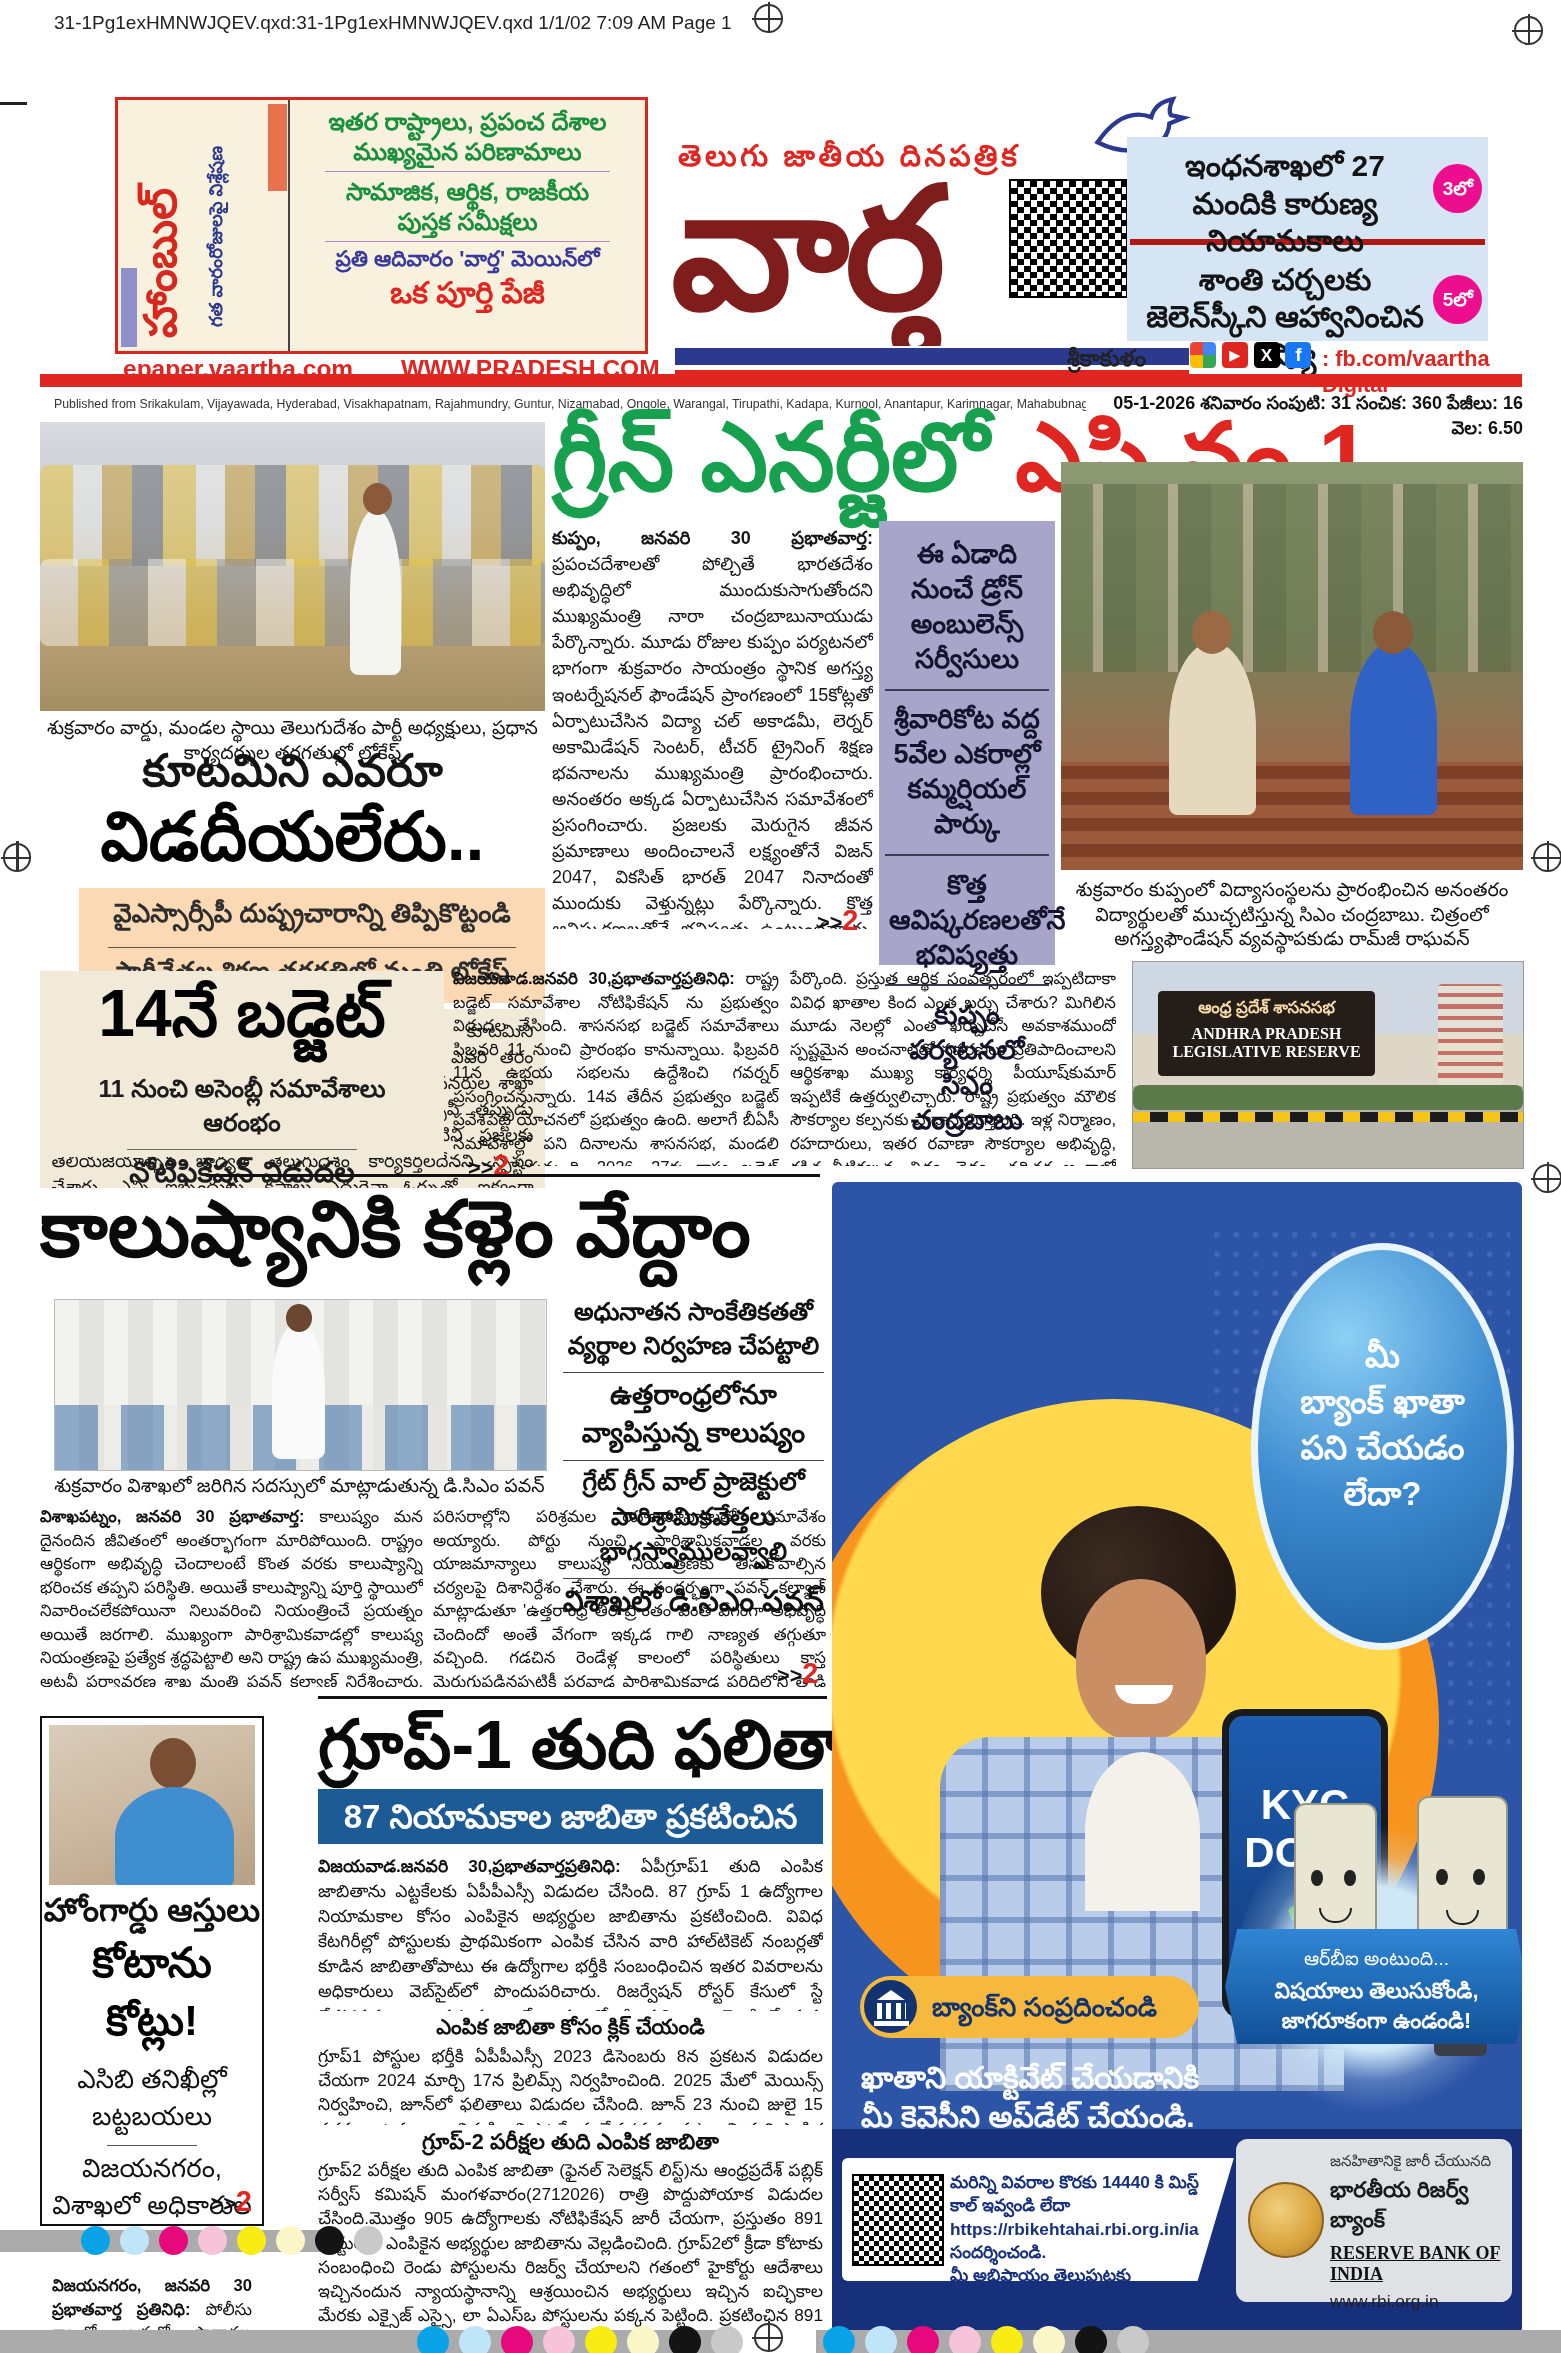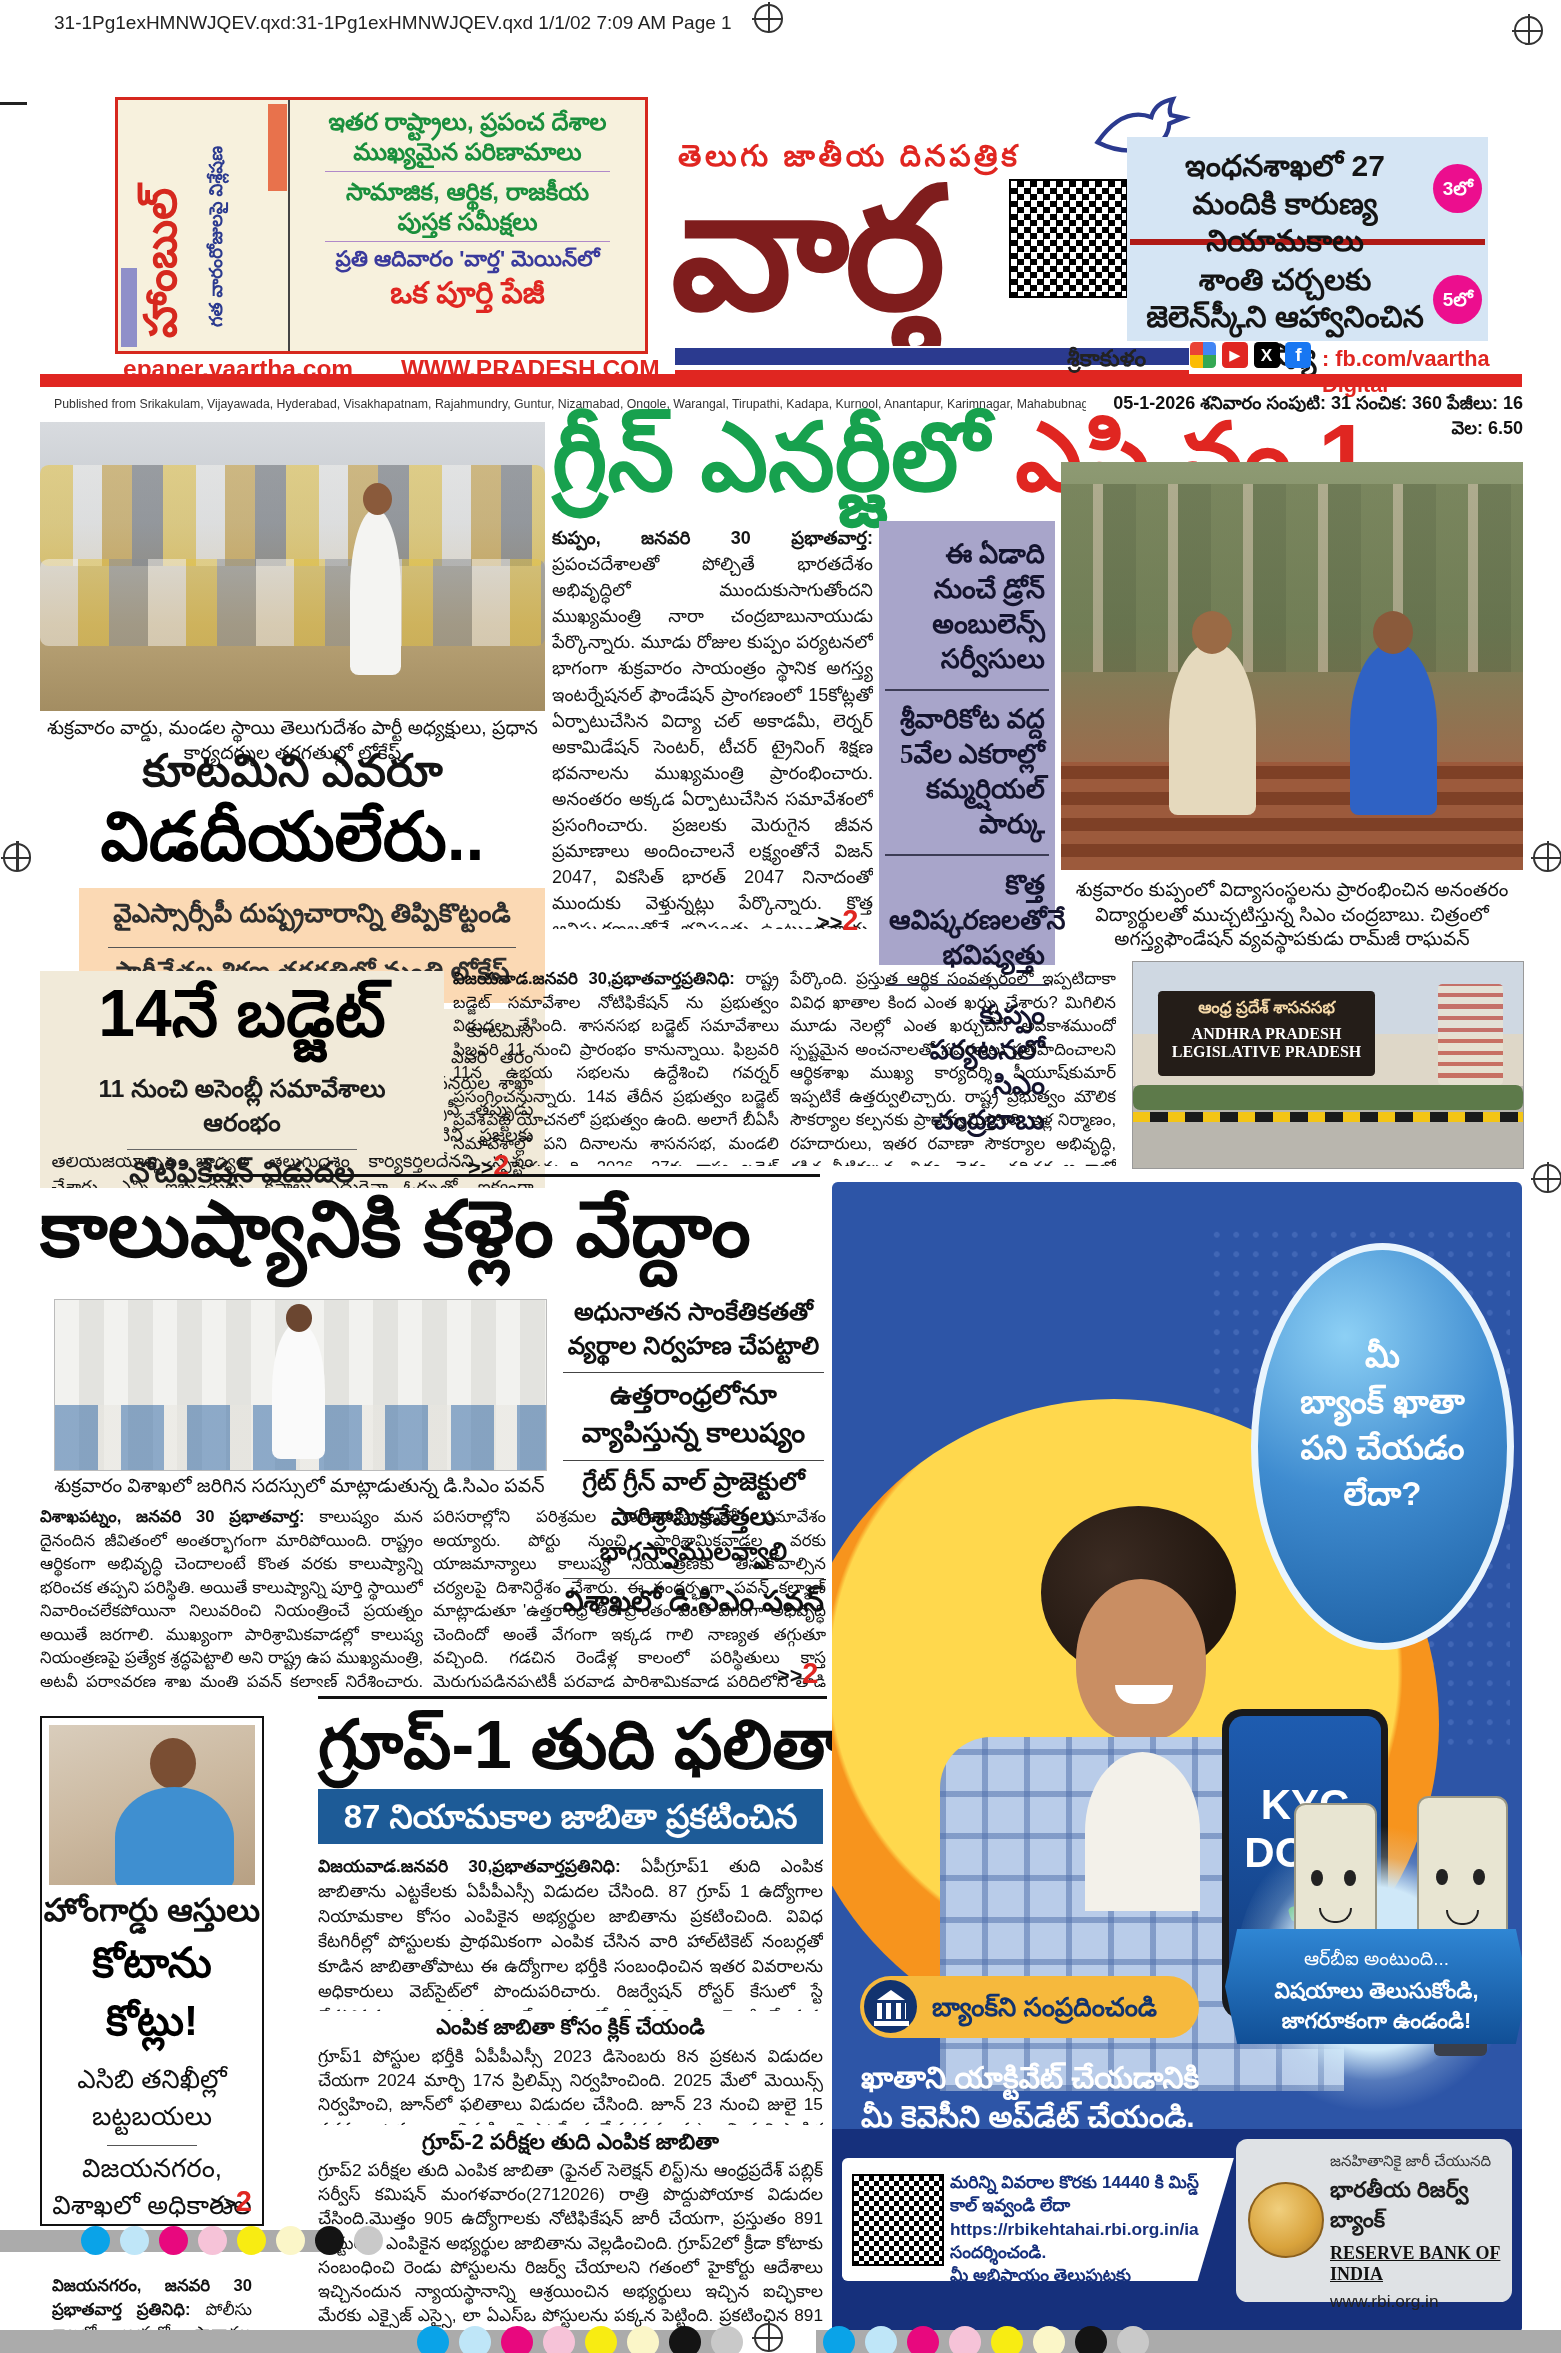--- a/index.html
+++ b/index.html
@@ -42,21 +42,21 @@
   .icon-yt{background:#e02621;color:#fff;text-align:center;font-size:14.4px;line-height:26px;}
   .icon-x{background:#000;color:#fff;font-weight:bold;text-align:center;font-size:17.3px;line-height:26px;}
   .icon-fb{background:#1877f2;color:#fff;font-weight:bold;text-align:center;font-size:19px;line-height:26px;}
   
   .caption{font-size:19px;color:#111;line-height:1.3;}
   .body-txt{font-size:18px;line-height:1.45;color:#151515;}
   .lead-in{font-weight:bold;}
   .peach{background:#fbd9b4;}
   .cream{background:#f1ead9;}
   .subhead-sep{border:none;border-top:1.4px solid #555;margin:5.8px 29px;}
-  .purple-box{background:#a8a5ca;color:#14142e;font-weight:bold;text-align:right;font-family:Liberation Serif, serif;}
+  .purple-box{background:#a8a5ca;color:#14142e;font-weight:bold;text-align:center;}
   .purple-box .itm{padding:11.5px 4.3px;font-size:27px;line-height:1.3;}
   .purple-box .sep{border-bottom:2.2px solid #3c3c55;}
   .banner-blue{background:#1d5b97;color:#fff;font-weight:bold;text-align:center;}
   
   .ph{background:#cfcfcb;}
   .ph-lead-left{background:linear-gradient(180deg,#d8dbdf 0%,#c4c8cd 35%,#b9a376 70%,#a38d62 100%);}
   .ph-lead-right{background:linear-gradient(180deg,#8e9a73 0%,#76845c 40%,#9c6b4c 75%,#874f35 100%);}
   .ph-pollution{background:repeating-linear-gradient(90deg,#f2f2ef 0 24.5px,#e3e3df 24.5px 49px);}
   .ph-homeguard{background:linear-gradient(160deg,#d9cdbc 0%,#cbb89f 50%,#b7a083 100%);}
   .person{position:absolute;border-radius:50% 50% 8.7px 8.7px;}
@@ -221,21 +221,21 @@
   </div>
   <div class="abs clip j" style="left:453px;top:967px;width:326px;height:199px;font-size:16.6px;line-height:1.42;">
     <span class="lead-in">విజయవాడ.జనవరి 30,ప్రభాతవార్తప్రతినిధి:</span>
     <span>రాష్ట్ర బడ్జెట్ సమావేశాల నోటిఫికేషన్ ను ప్రభుత్వం విడుదల చేసింది. శాసనసభ బడ్జెట్ సమావేశాలు ఫిబ్రవరి 11 నుంచి ప్రారంభం కానున్నాయి. ఫిబ్రవరి 11న ఉభయ సభలను ఉద్దేశించి గవర్నర్ ప్రసంగించనున్నారు. 14వ తేదీన ప్రభుత్వం బడ్జెట్ ప్రవేశపెట్టే యోచనలో ప్రభుత్వం ఉంది. అలాగే బీఏసీ సమావేశాల్లో పని దినాలను శాసనసభ, మండలి ఖరారు చేయనుంది. 2026- 27కు రాష్ట్ర బడ్జెట్ రూపకల్పనపై కసరత్తు మొదలైంది. అన్ని ప్రభుత్వ శాఖలు జనవరి నెలాఖరులోగా తమ బడ్జెట్ ప్రతిపాదనలు సమర్పించాలని ఆర్థికశాఖ ఆదేశాలు జారీ చేసింది. ఇందుకు అనుసరించాల్సిన మార్గదర్శకాలను సూచించింది. దీంతోపాటు 2025 26 అంచనాల సవరణ ప్రతిపాదనలు కూడా ఇవ్వాలని, అదే సమయంలో ఏ ప్రభుత్వ హెడ్ కింద ఎంతమొత్తం ఆదా అయ్యిందో ముందే గుర్తించాలని</span>
   </div>
   <div class="abs clip j" style="left:790px;top:967px;width:326px;height:199px;font-size:16.6px;line-height:1.42;">పేర్కొంది. ప్రస్తుత ఆర్థిక సంవత్సరంలో ఇప్పటిదాకా వివిధ ఖాతాల కింద ఎంత ఖర్చు చేశారు? మిగిలిన మూడు నెలల్లో ఎంత ఖర్చుచేసే అవకాశముందో స్పష్టమైన అంచనాలతో సవరణలు ప్రతిపాదించాలని ఆర్థికశాఖ ముఖ్య కార్యదర్శి పీయూష్‌కుమార్ ఇప్పటికే ఉత్తర్వులిచ్చారు. రాష్ట్ర ప్రభుత్వం మౌలిక సౌకర్యాల కల్పనకు ప్రాధాన్యమిస్తోంది. ఇళ్ల నిర్మాణం, రహదారులు, ఇతర రవాణా సౌకర్యాల అభివృద్ధి, రక్షిత నీటికల్పన, విద్య, వైద్యం తదితర అంశాల్లో ప్రమాణాల మెరుగుదల, పారిశ్రామికీకరణ విస్తృతిని దృష్టిలో ఉంచుకొని మూలధన బడ్జెట్ ప్రణాళిక రూపొందించాలి. అలాగే పబ్లిక్, ప్రైవేట్ భాగస్వామ్యం, కేంద్ర ప్రాయోజిత పథకాలు, రాష్ట్ర అభివృద్ధి ప్రణాళికలో భాగంగా అమలయ్యే పథకాలు, నాబార్డ్, వాడ్కో సాయంతో చేపడుతున్న పనుల గురించి వివరంగా సమర్పించాలి.</div>
   <div class="abs clip" style="left:1132px;top:961px;width:390px;height:206px;background:linear-gradient(180deg,#cfd8e2 0 35%,#ded7c8 35% 60%,#b9b6ae 60% 100%);border:0.7px solid #999;">
     <div class="abs" style="left:25px;top:29px;width:217px;height:85px;background:#241d18;border-radius:4.3px;text-align:center;">
       <div style="color:#f5d9a8;font-size:16.6px;font-weight:bold;padding-top:7.2px;">ఆంధ్ర ప్రదేశ్ శాసనసభ</div>
       <div style="color:#fff;font-size:16px;font-weight:bold;font-family:'Liberation Serif',serif;padding-top:4.3px;">ANDHRA PRADESH</div>
-      <div style="color:#fff;font-size:16px;font-weight:bold;font-family:'Liberation Serif',serif;">LEGISLATIVE PRADESH</div>
+      <div style="color:#fff;font-size:16px;font-weight:bold;font-family:'Liberation Serif',serif;">LEGISLATIVE RESERVE</div>
     </div>
     <div class="abs" style="left:0;top:123px;width:390px;height:24.5px;background:#5d7a4a;border-radius:7.2px;"></div>
     <div class="abs" style="left:0;top:150px;width:390px;height:10px;background:repeating-linear-gradient(90deg,#f4c516 0 17.3px,#1a1a1a 17.3px 35px);"></div>
     <div class="abs" style="right:20px;top:21.7px;width:65px;height:101px;background:repeating-linear-gradient(0deg,#e8e2d2 0 7.2px,#c2564a 7.2px 11.5px);opacity:.8;border-radius:4.3px;"></div>
   </div>
 
   <div class="abs" style="left:206px;top:1174px;width:614px;height:2.9px;background:#111;"></div>
   <div class="abs b" style="left:40px;top:1184px;width:787px;font-size:78px;color:#0a0a0a;white-space:nowrap;">కాలుష్యానికి కళ్లెం వేద్దాం</div>
 
   <div class="abs ph ph-pollution clip" style="left:54px;top:1299px;width:491px;height:170px;border:0.7px solid #bbb;">

